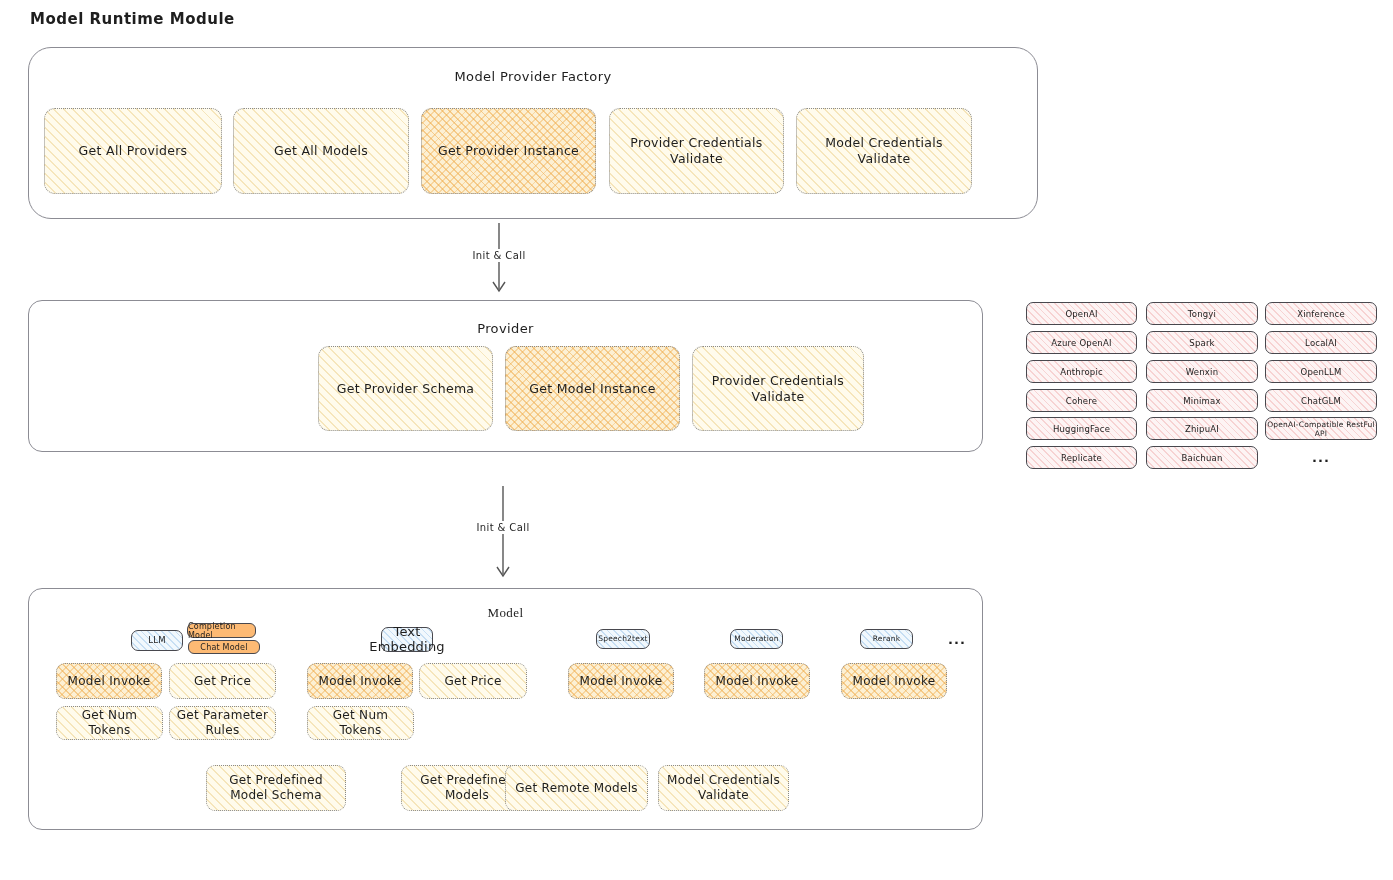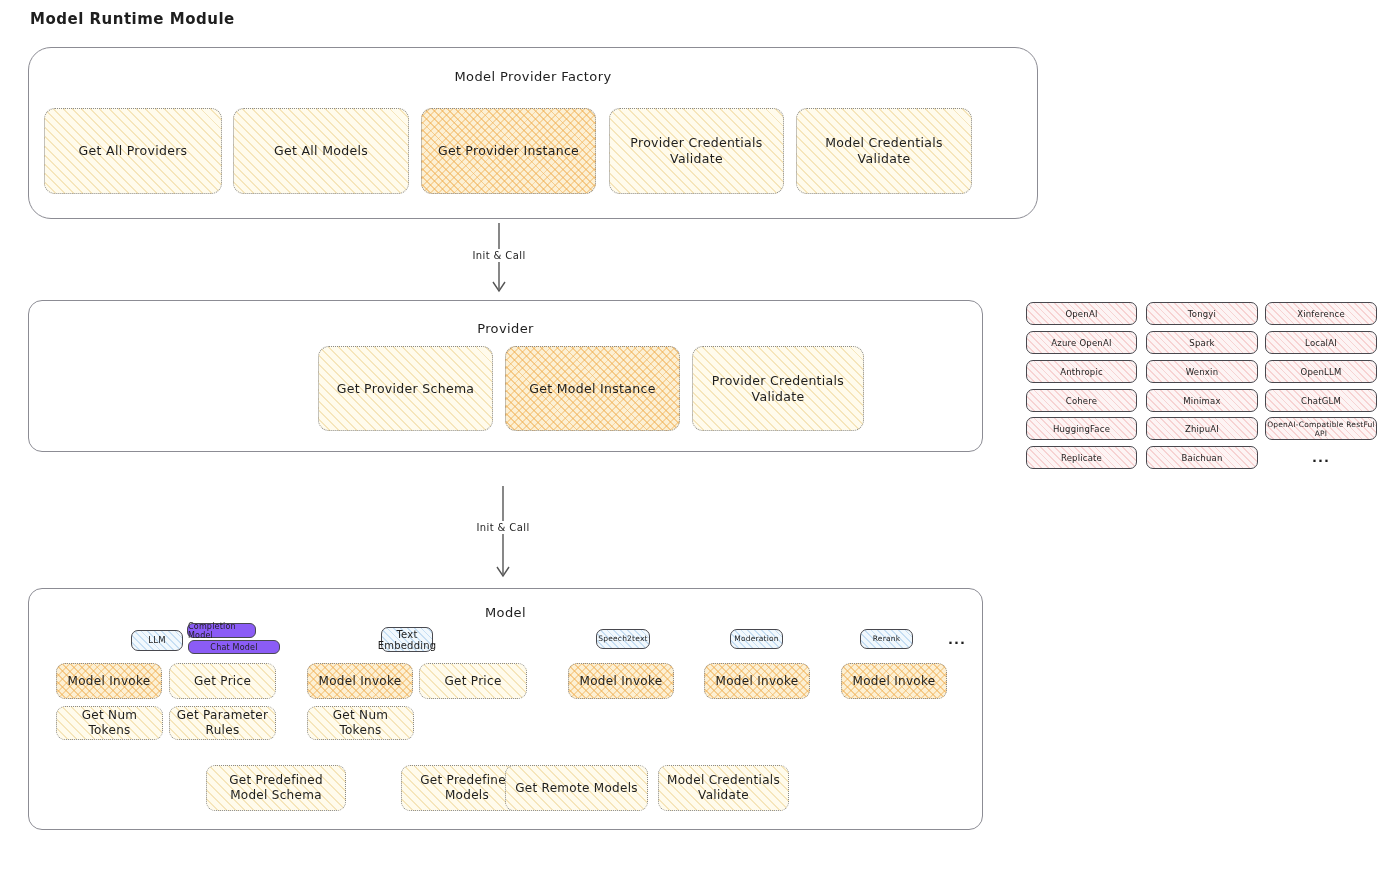--- a/index.html
+++ b/index.html
@@ -121,21 +121,21 @@
   }
   .subtab {
     position: absolute;
     display: flex;
     align-items: center;
     justify-content: center;
     border: 1.3px solid #48484e;
     border-radius: 6px;
     font-size: 8px;
     letter-spacing: 0.2px;
-    background: #8b5cf6;
+    background: #fdba74;
   }
 
   
   .arrow { position: absolute; }
   .arrow svg { display: block; }
   .arrow-label {
     position: absolute;
     transform: translateX(-50%);
     background: #ffffff;
     padding: 1px 5px;
@@ -203,27 +203,27 @@
 
   <div class="arrow" style="left:494px; top:486px;">
     <svg width="18" height="96" viewBox="0 0 18 96">
       <line x1="9" y1="0" x2="9" y2="88" stroke="#555" stroke-width="1.4"></line>
       <polyline points="3,81 9,90 15,81" fill="none" stroke="#555" stroke-width="1.4"></polyline>
     </svg>
   </div>
   <div class="arrow-label" style="left:503px; top:521px;">Init &amp; Call</div>
 
   <div class="container stacked" style="left:28px; top:588px; width:955px; height:242px;">
-    <div class="container-label" style="top:16px;">Model</div>
+    <div class="container-label" style="top:16px;font-family:Liberation Serif, serif;">Model</div>
 
     <div class="tab" style="left:102px; top:41px; width:52px; height:21px;">LLM</div>
     <div class="subtab" style="left:158px; top:34px; width:69px; height:15px;">Completion Model</div>
-    <div class="subtab" style="left:159px; top:51px; width:92px; height:14px;">Chat Model</div>
-
-    <div class="tab" style="left:352px; top:38px; width:52px; height:25px; font-size:10px; padding:1px 3px;">Text Embedding</div>
+    <div class="subtab" style="left:159px; top:51px; width:72px; height:14px;">Chat Model</div>
+
+    <div class="tab" style="left:352px; top:38px; width:52px; height:25px; font-size:13px; padding:1px 3px;">Text Embedding</div>
 
     <div class="tab" style="left:567px; top:40px; width:54px; height:20px; font-size:7.5px;">Speech2text</div>
 
     <div class="tab" style="left:701px; top:40px; width:53px; height:20px; font-size:7.5px;">Moderation</div>
 
     <div class="tab" style="left:831px; top:40px; width:53px; height:20px; font-size:7.5px;">Rerank</div>
 
     <div class="ellipsis-cell" style="left:915px; top:40px; width:26px; height:20px;">...</div>
 
     <div class="node hl small" style="left:27px; top:74px; width:106px; height:36px;">Model Invoke</div>

